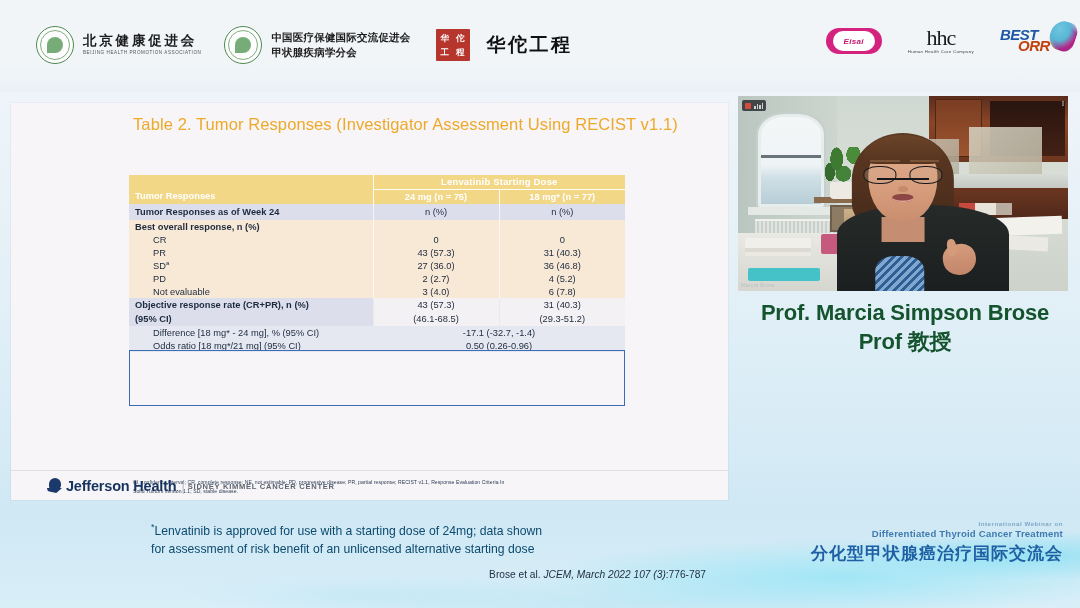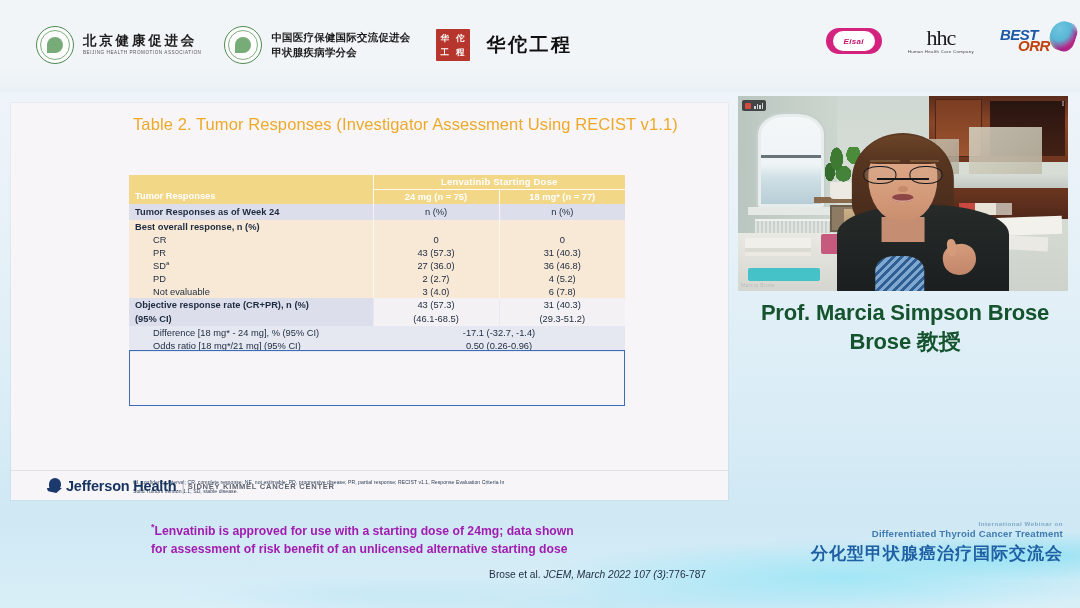--- a/index.html
+++ b/index.html
@@ -177,21 +177,21 @@
     border:1.4px solid #3b6cb5; pointer-events:none;
   }
 
   .tbl-foot {
     position:absolute; left:122px; top:375px; width:490px;
     font-size:5.1px; line-height:1.7; color:#2b3c55; letter-spacing:.05px;
   }
 
   .note {
     position:absolute; left:140px; top:418px; width:500px;
-    font-size:12.2px; font-weight:700; color:#a21caf; line-height:1.5;
+    font-size:12.2px; font-weight:400; color:#0c4a6e; line-height:1.5;
   }
   .note sup { font-size:9px; }
   .cite {
     position:absolute; right:22px; top:466px;
     font-size:10.2px; color:#1d2b40;
   }
   .cite i { font-style:italic; }
 
   .slide-rule {
     position:absolute; left:0; right:0; bottom:29px; height:1px;
@@ -686,20 +686,20 @@
         <i></i>
         <i></i>
       </span>
   </div>
   <div class="v-corner">[]</div>
   <div class="v-bottombar">Marcia Brose</div>
 </div>
 
 <div class="speaker">
   <div>Prof. Marcia Simpson Brose</div>
-  <div>Brose 教授</div>
+  <div>Prof 教授</div>
 </div>
 
 <div class="event">
   <div class="ev-en-1">International Webinar on</div>
   <div class="ev-en-2">Differentiated Thyroid Cancer Treatment</div>
   <div class="ev-cn">分化型甲状腺癌治疗国际交流会</div>
 </div>
 
 </body></html>

